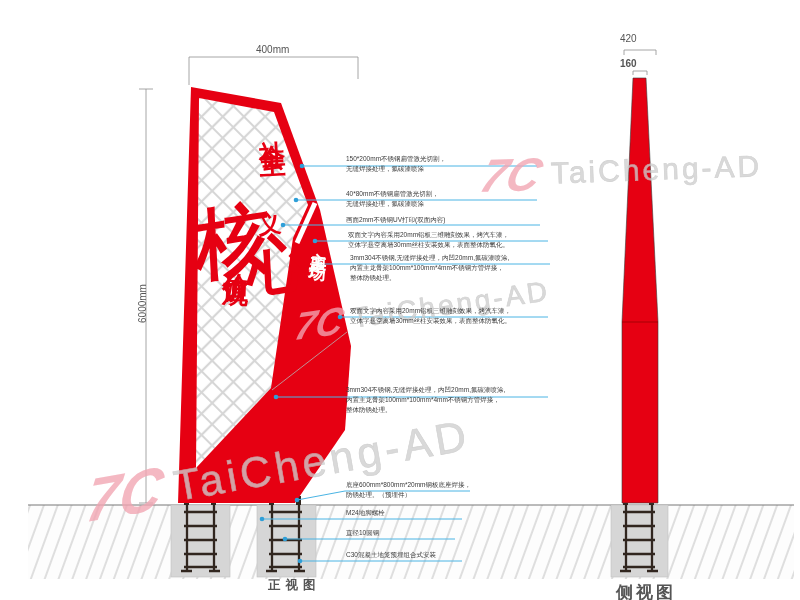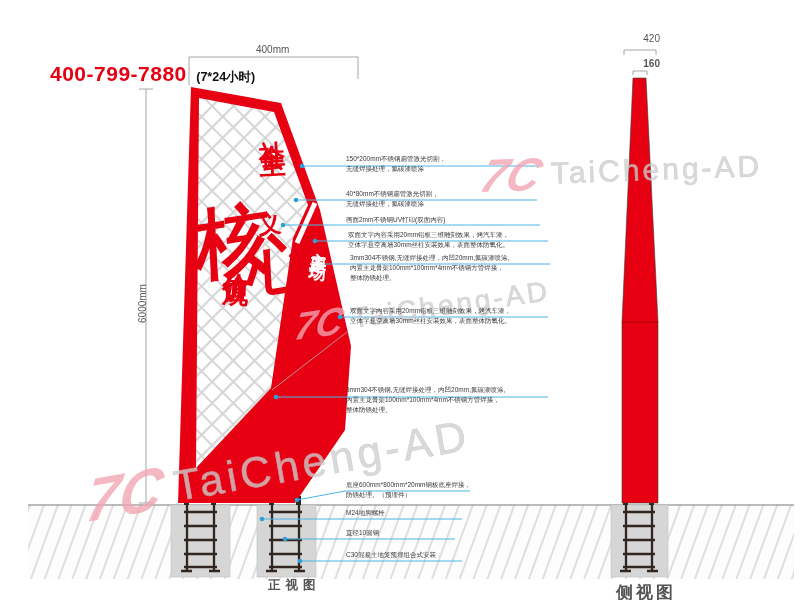--- a/index.html
+++ b/index.html
@@ -10,21 +10,21 @@
 
   
   .company{left:58px;top:39px;font-size:17.5px;font-weight:900;color:#0d0d0d;letter-spacing:.5px;z-index:6;}
   .phone-row{left:50px;top:62px;z-index:6;white-space:nowrap;}
   .phone{font-size:21px;font-weight:900;color:#e60012;letter-spacing:.5px;}
   .hours{font-size:12.5px;font-weight:900;color:#111;margin-left:5px;}
 
   
   .dim{color:#555;font-size:10px;z-index:6;}
   .dim-6000{left:112px;top:298px;width:60px;text-align:center;transform:rotate(-90deg);}
-  .dim-c{width:40px;text-align:right;}
+  .dim-c{width:40px;text-align:left;}
 
   
   .v{writing-mode:vertical-rl;text-orientation:upright;}
   .slogan{color:#e60012;font-weight:900;z-index:4;}
   .slogan-top{left:254px;top:119px;font-size:26px;letter-spacing:5px;transform:rotate(-3deg);}
   .slogan-yi{left:258px;top:209px;font-size:23px;transform:rotate(-5deg);}
   .core{font-family:"DejaVu Serif",serif;font-weight:900;color:#e60012;z-index:4;line-height:1;}
   .core1{left:194px;top:203px;font-size:76px;transform:rotate(-9deg) skewX(-6deg);}
   .core2{left:247px;top:234px;font-size:62px;transform:rotate(-9deg) skewX(-6deg);}
   .slogan-bottom{left:220px;top:252px;font-size:26px;letter-spacing:4px;transform:rotate(2deg);}
@@ -155,24 +155,20 @@
   </div>
   <div class="wm wm2">
     <span class="wm-logo">7C</span>
     <span class="wm-text">TaiCheng-AD</span>
   </div>
   <div class="wm wm3">
     <span class="wm-logo">7C</span>
     <span class="wm-text">TaiCheng-AD</span>
   </div>
 
-  <div class="abs phone-row">
-    <span class="phone">400-799-7880</span>
-    <span class="hours">(7*24小时)</span>
-  </div>
 
   <div class="abs dim" style="left:256px;top:44px;">400mm</div>
   <div class="abs dim dim-6000">6000mm</div>
   <div class="abs dim dim-c" style="left:620px;top:33px;">420</div>
   <div class="abs dim dim-c" style="left:620px;top:58px;font-weight:bold;">160</div>
 
   <div class="abs v slogan slogan-top">社会主</div>
   <div class="abs slogan slogan-yi">义</div>
   <div class="abs core core1">核</div>
   <div class="abs core core2">心</div>

